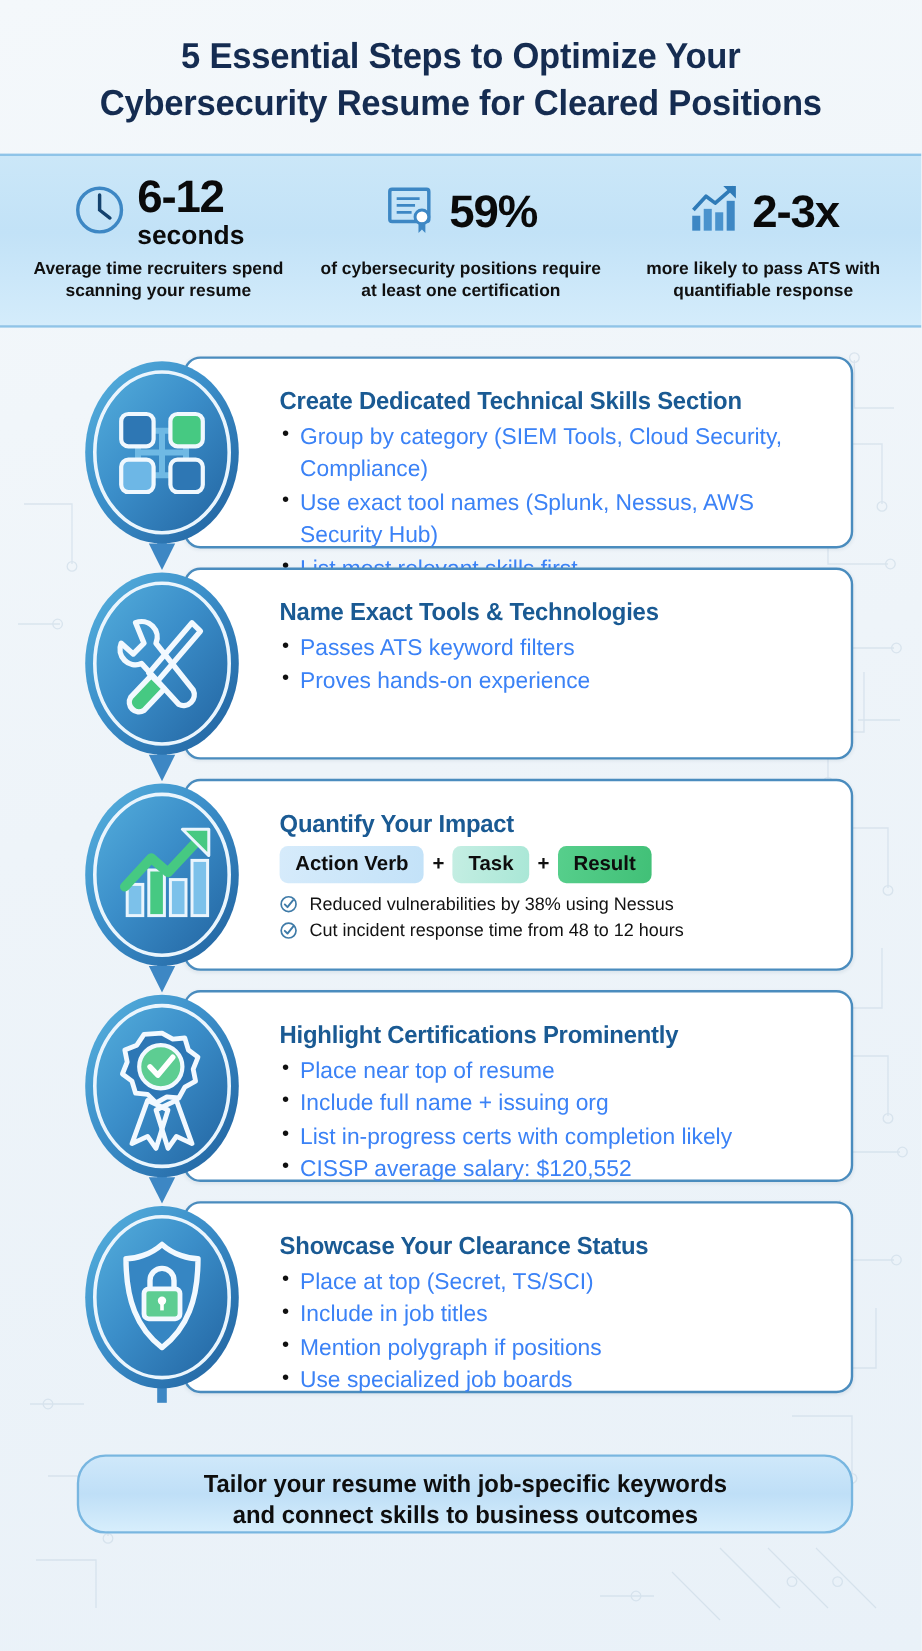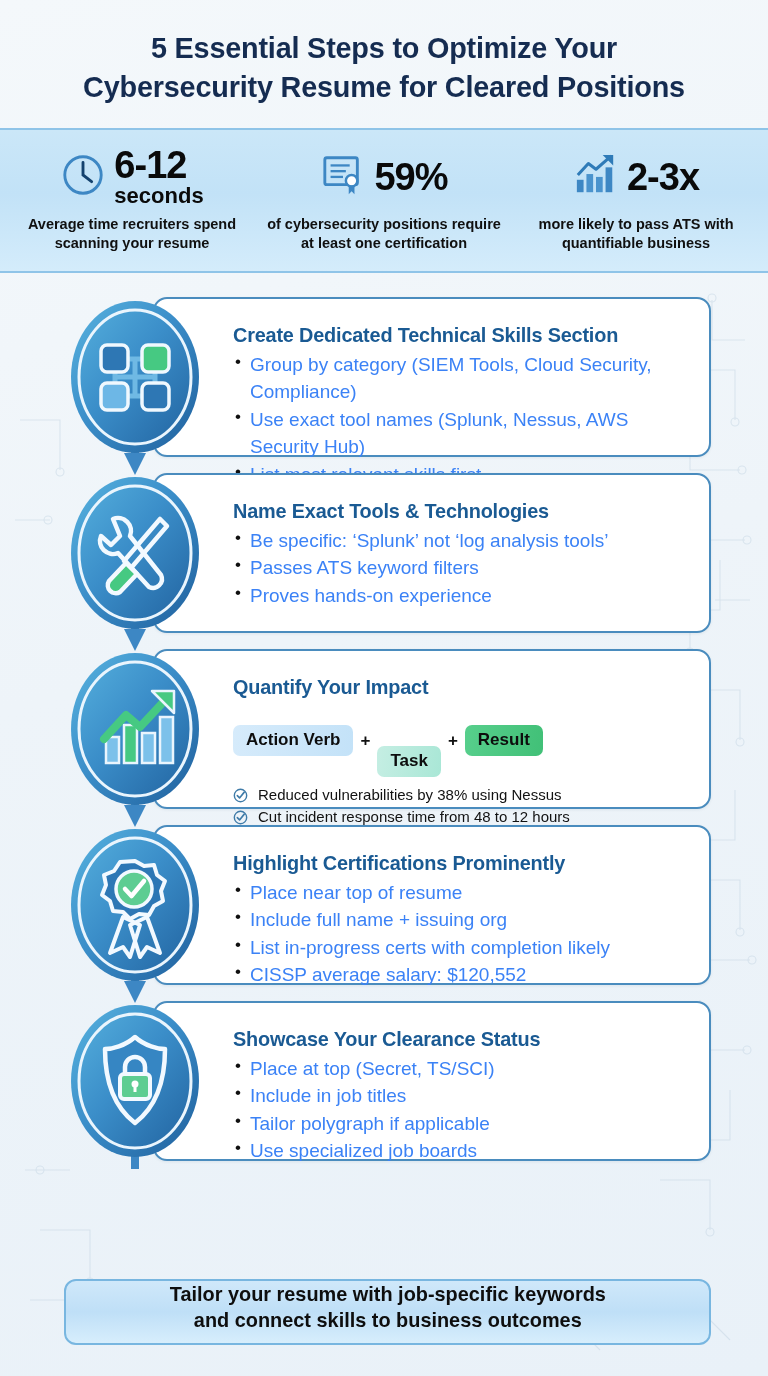--- a/index.html
+++ b/index.html
@@ -152,21 +152,21 @@
     margin: 6px 0 7px;
   }
   .badge {
     font-size: 17px;
     font-weight: 700;
     color: #0d0d0d;
     padding: 5px 13px 6px;
     border-radius: 7px;
   }
   .badge.b1 { background: linear-gradient(100deg,#d6ebfb,#c3e2f8); }
-  .badge.b2 { background: linear-gradient(100deg,#c5eee3,#a9e7d6); margin-top: 41px; }
+  .badge.b2 { background: linear-gradient(100deg,#c5eee3,#a9e7d6); }
   .badge.b3 { background: linear-gradient(100deg,#57cf8c,#41c077); }
   .plus { font-size: 17px; font-weight: 700; color: #101010; }
 
   .step-circle {
     position: absolute;
     left: 68px;
     top: 8px;
     width: 134px;
     height: 160px;
     z-index: 3;
@@ -175,27 +175,27 @@
     position: absolute;
     left: 123px;
     width: 24px;
     z-index: 1;
   }
   
   .footer {
     position: absolute;
     left: 64px;
     right: 57px;
-    top: 1279px;
+    top: 1212px;
     height: 66px;
     border: 2px solid #78b6e0;
-    border-radius: 12px;
+    border-radius: 24px;
     background: linear-gradient(180deg, #cfe8fa 0%, #bfdff7 50%, #d7eefc 100%);
     display: flex;
-    align-items: flex-start;
+    align-items: flex-end;
     justify-content: center;
     text-align: center;
   }
   .footer p {
     font-size: 20.5px;
     font-weight: 700;
     color: #0e0e0e;
     line-height: 1.28;
     transform: scaleX(.97);
   }
@@ -308,21 +308,21 @@
             <rect x="24" y="25" width="7" height="16" fill="#4a93cd"></rect>
             <rect x="34" y="15" width="7" height="26" fill="#3d87c4"></rect>
             <path d="M5 23 L16 11 L24 17 L40 3" fill="none" stroke="#2f7bb8" stroke-width="3.2" stroke-linejoin="round"></path>
             <path d="M31 2 L42 2 L42 13 Z" fill="#2f7bb8"></path>
           </svg>
         </span>
         <span class="stat-numwrap">
           <span class="stat-num">2-3x</span>
         </span>
       </div>
-      <div class="stat-desc">more likely to pass ATS with quantifiable business</div>
+      <div class="stat-desc">more likely to pass ATS with quantifiable response</div>
     </div>
   </div>
 
   <div class="steps">
 
     <svg class="connector" style="top:150px;height:60px" viewBox="0 0 24 60">
       <rect x="8" y="0" width="8" height="34" fill="#3d87c4"></rect>
       <path d="M1 30 L23 30 L12 52 Z" fill="#3d87c4"></path>
     </svg>
     <svg class="connector" style="top:326px;height:60px" viewBox="0 0 24 60">
@@ -372,21 +372,20 @@
         <rect x="74" y="48" width="27" height="27" rx="6" fill="#46c982" stroke="#f0f8fe" stroke-width="3.5"></rect>
         <rect x="33" y="86" width="27" height="27" rx="6" fill="#6db7e6" stroke="#f0f8fe" stroke-width="3.5"></rect>
         <rect x="74" y="86" width="27" height="27" rx="6" fill="#2e77b4" stroke="#f0f8fe" stroke-width="3.5"></rect>
       </svg>
     </div>
 
     <div class="step">
       <div class="step-card">
         <div class="step-title">Name Exact Tools &amp; Technologies</div>
         <ul class="step-list">
-          <li>Be specific: ‘Splunk’ not ‘log analysis tools’</li>
           <li>Passes ATS keyword filters</li>
           <li>Proves hands-on experience</li>
         </ul>
       </div>
       <svg class="step-circle" viewBox="0 0 134 160">
         <ellipse cx="67" cy="80" rx="64" ry="76" fill="url(#cg1)"></ellipse>
         <ellipse cx="67" cy="80" rx="56" ry="67" fill="none" stroke="#eaf5fd" stroke-width="3"></ellipse>
         <path d="M45 46 a13 13 0 0 1 17 17 L93 102 a9 9 0 0 1 -12 12 L50 80 a13 13 0 0 1 -17 -17 L43 72 L52 63 Z" fill="none" stroke="#f2f9ff" stroke-width="4.5" stroke-linejoin="round"></path>
         <path d="M92 46 L99 53 L63 95 L56 88 Z" fill="none" stroke="#f2f9ff" stroke-width="4.5" stroke-linejoin="round"></path>
         <path d="M58 90 L41 108 a8 8 0 0 0 11 11 L69 101 Z" fill="#46c982" stroke="#f2f9ff" stroke-width="4.5" stroke-linejoin="round"></path>
@@ -458,21 +457,21 @@
         <path d="M57 64 L63.5 71 L76 56" fill="none" stroke="#ffffff" stroke-width="4.5" stroke-linecap="round" stroke-linejoin="round"></path>
       </svg>
     </div>
 
     <div class="step">
       <div class="step-card">
         <div class="step-title">Showcase Your Clearance Status</div>
         <ul class="step-list">
           <li>Place at top (Secret, TS/SCI)</li>
           <li>Include in job titles</li>
-          <li>Tailor polygraph if applicable</li>
+          <li>Mention polygraph if positions</li>
           <li>Use specialized job boards</li>
         </ul>
       </div>
       <svg class="step-circle" viewBox="0 0 134 160">
         <ellipse cx="67" cy="80" rx="64" ry="76" fill="url(#cg1)"></ellipse>
         <ellipse cx="67" cy="80" rx="56" ry="67" fill="none" stroke="#eaf5fd" stroke-width="3"></ellipse>
         <path d="M67 36 C57 45 44 48 37 48 C37 82 46 106 67 122 C88 106 97 82 97 48 C90 48 77 45 67 36 Z" fill="#3686c3" stroke="#f2f9ff" stroke-width="4.5" stroke-linejoin="round"></path>
         <path d="M57 74 L57 66 a10 10 0 0 1 20 0 L77 74" fill="none" stroke="#f2f9ff" stroke-width="4.5" stroke-linecap="round"></path>
         <rect x="52" y="73" width="30" height="25" rx="4" fill="#5dcd92" stroke="#f2f9ff" stroke-width="4"></rect>
         <circle cx="67" cy="83" r="3.5" fill="#ffffff"></circle>

